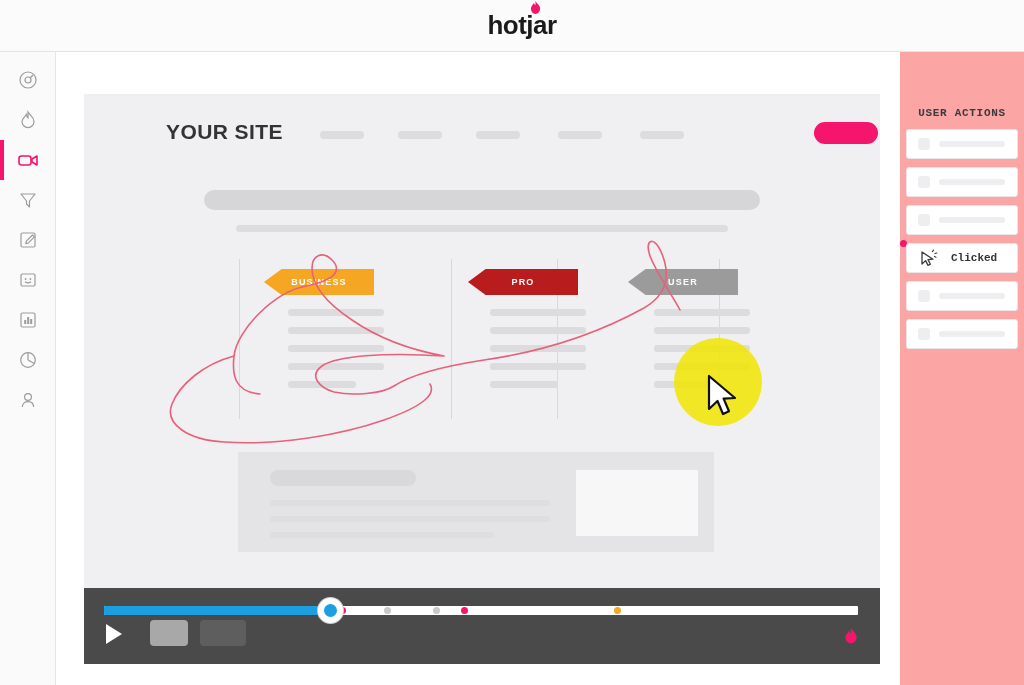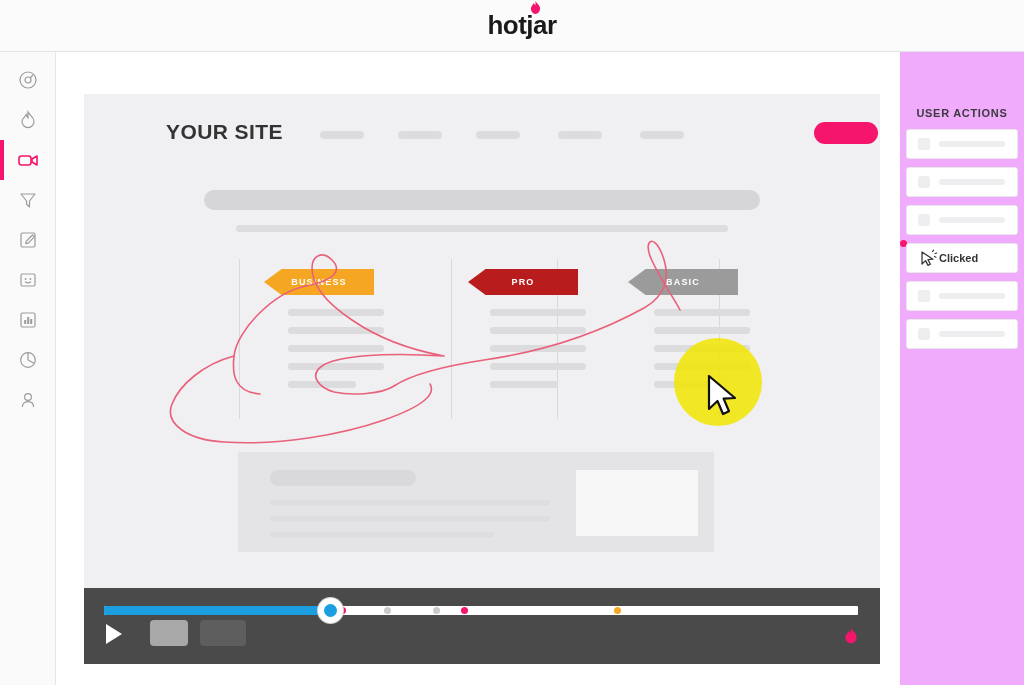--- a/index.html
+++ b/index.html
@@ -125,39 +125,40 @@
     position: absolute; left: 22px; bottom: 20px;
     width: 0; height: 0; border-left: 16px solid #fff;
     border-top: 10px solid transparent; border-bottom: 10px solid transparent;
   }
   .pbtn { position: absolute; bottom: 18px; border-radius: 4px; }
   .flame-small { position: absolute; right: 22px; bottom: 20px; }
 
   
   .rpanel {
     position: absolute; left: 900px; top: 52px; width: 124px; height: 633px;
-    background: #f0abfc;
+    background: #fca5a5;
+    font-family: Liberation Mono, monospace;
   }
   .rtitle {
     position: absolute; left: 0; top: 55px; width: 124px; text-align: center;
     font-size: 11px; font-weight: bold; letter-spacing: 0.7px; color: #3a3a3e;
   }
   .ucard {
     position: absolute; left: 6px; width: 112px; height: 30px;
     background: #fff; border: 1px solid #e8e8ea; border-radius: 3px;
     display: flex; align-items: center;
   }
   .ucard .dotph {
     width: 12px; height: 12px; border-radius: 3px; background: #eeeef0; margin-left: 11px;
   }
   .ucard .lineph {
     height: 6px; border-radius: 3px; background: #eeeef0; margin-left: 9px; flex: 1; margin-right: 12px;
   }
   .ucard.active { display: flex; align-items: center; }
-  .ucard .lbl { font-size: 11px; color: #333; font-weight: bold; margin-left: 0; }
+  .ucard .lbl { font-size: 11px; color: #333; font-weight: bold; margin-left: 12px; }
   .umark {
     position: absolute; left: 0px; width: 7px; height: 7px; border-radius: 50%; background: #f5156c;
   }
 </style>
 </head>
 <body>
 
 <div class="app">
 
   <div class="topbar">
@@ -274,21 +275,21 @@
         <div class="ribbon" style="left:314px;top:10px;background:#b91c1c;">
           <span>PRO</span>
         </div>
         <div class="feat" style="left:336px;top:50px;width:96px;"></div>
         <div class="feat" style="left:336px;top:68px;width:96px;"></div>
         <div class="feat" style="left:336px;top:86px;width:96px;"></div>
         <div class="feat" style="left:336px;top:104px;width:96px;"></div>
         <div class="feat" style="left:336px;top:122px;width:68px;"></div>
 
         <div class="ribbon" style="left:474px;top:10px;background:#9b9b9b;">
-          <span>BASIC</span>
+          <span>USER</span>
         </div>
         <div class="feat" style="left:500px;top:50px;width:96px;"></div>
         <div class="feat" style="left:500px;top:68px;width:96px;"></div>
         <div class="feat" style="left:500px;top:86px;width:96px;"></div>
         <div class="feat" style="left:500px;top:104px;width:96px;"></div>
         <div class="feat" style="left:500px;top:122px;width:68px;"></div>
       </div>
 
       <div class="click-halo"></div>
 

